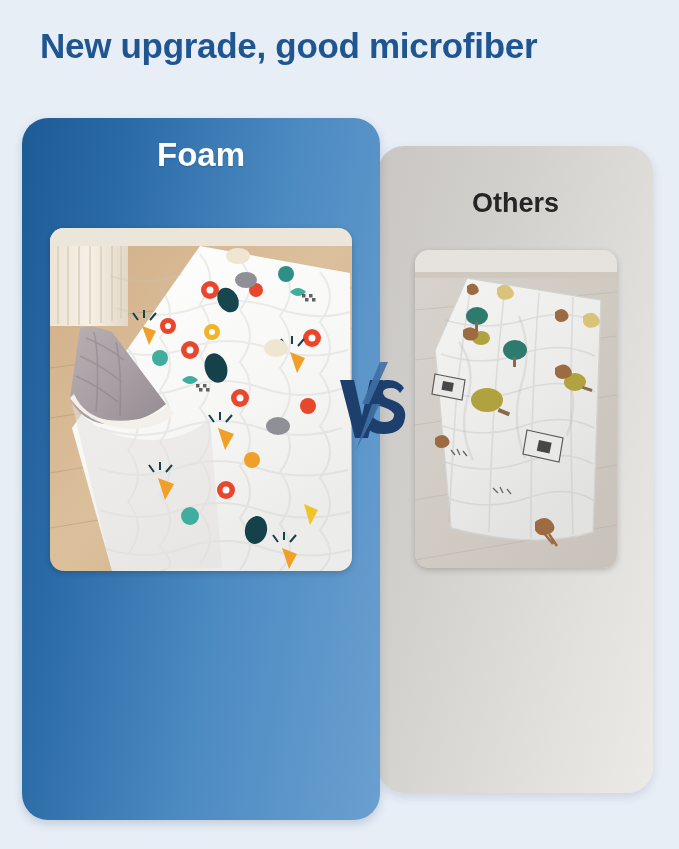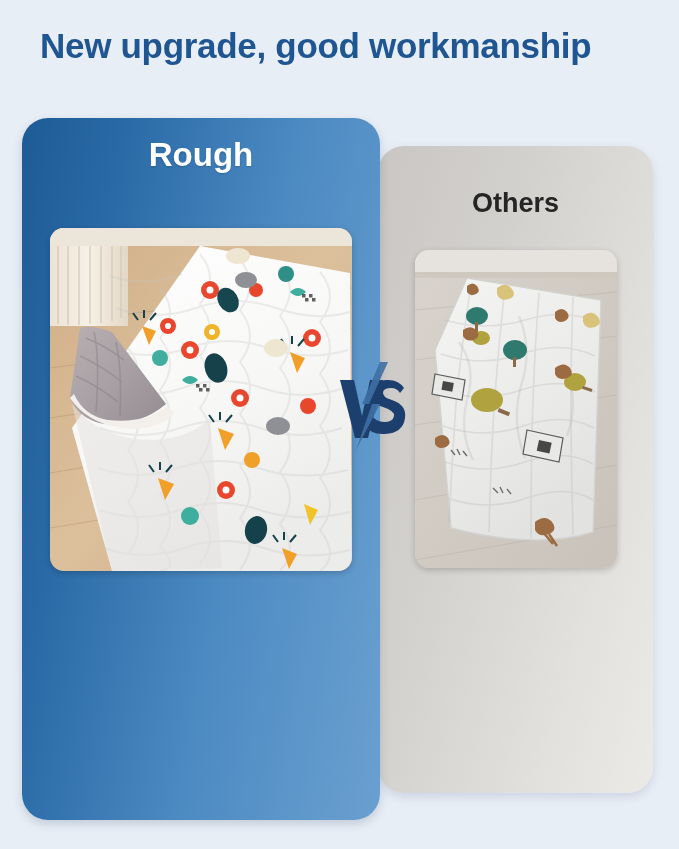--- a/index.html
+++ b/index.html
@@ -156,24 +156,24 @@
   .x-icon {
     width: 22px;
     height: 22px;
     flex: 0 0 22px;
   }
   .x-icon svg { display: block; width: 100%; height: 100%; }
 </style>
 </head>
 <body>
 
-<div class="page-title">New upgrade, good workmanship</div>
+<div class="page-title">New upgrade, good microfiber</div>
 
 <div class="panel panel-ours">
-  <div class="panel-heading heading-ours" style="top:18px;">Rough</div>
+  <div class="panel-heading heading-ours" style="top:18px;">Foam</div>
 </div>
 
 <div class="panel panel-others">
   <div class="panel-heading heading-others" style="top:42px;">Others</div>
 </div>
 
 <div class="photo photo-ours">
   <svg viewBox="0 0 302 343" preserveAspectRatio="none">
     <defs>
       <linearGradient id="woodG" x1="0" y1="0" x2="1" y2="1">

